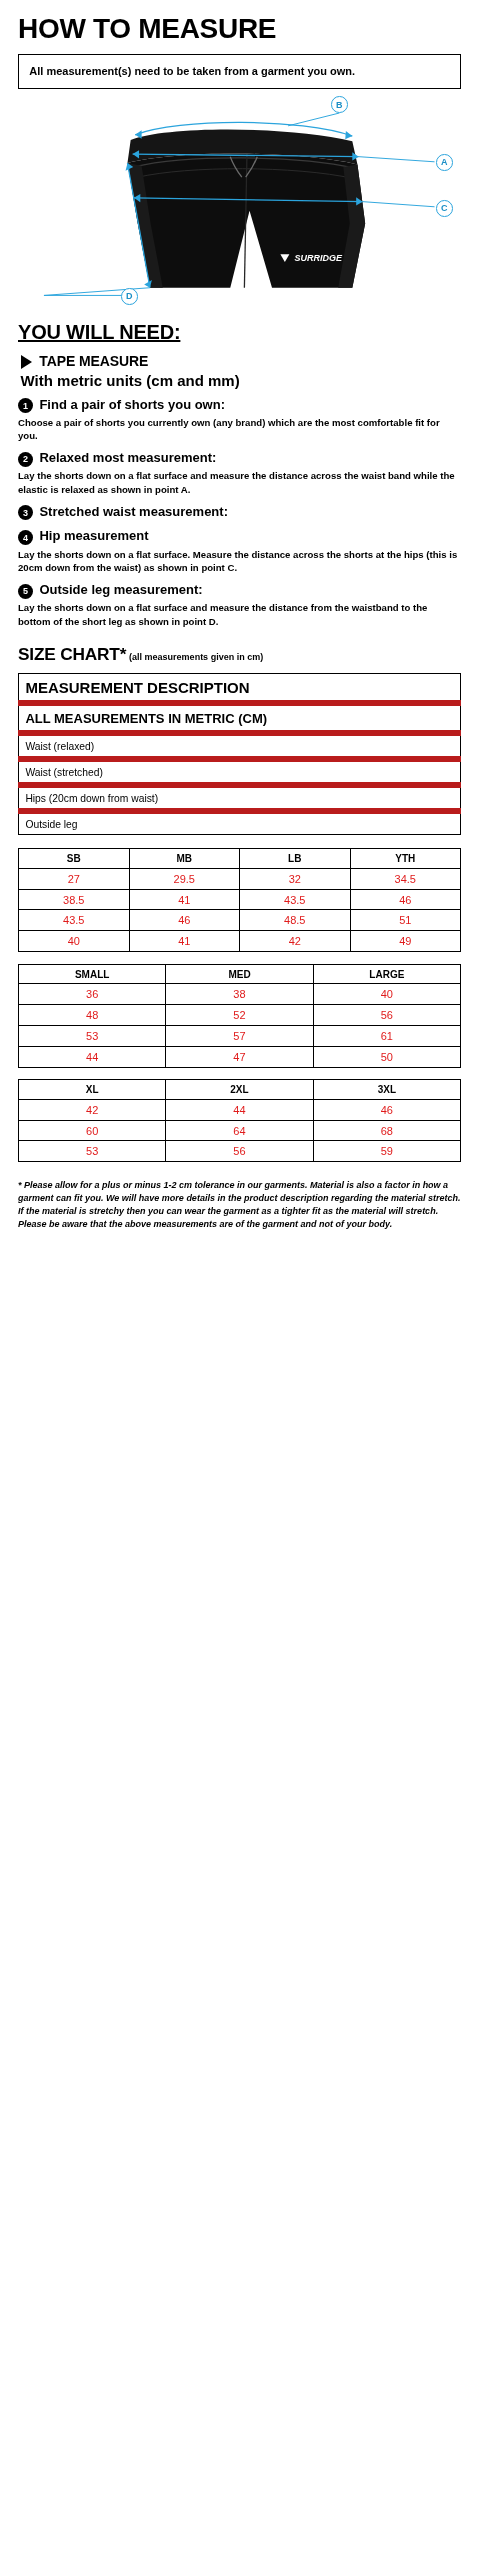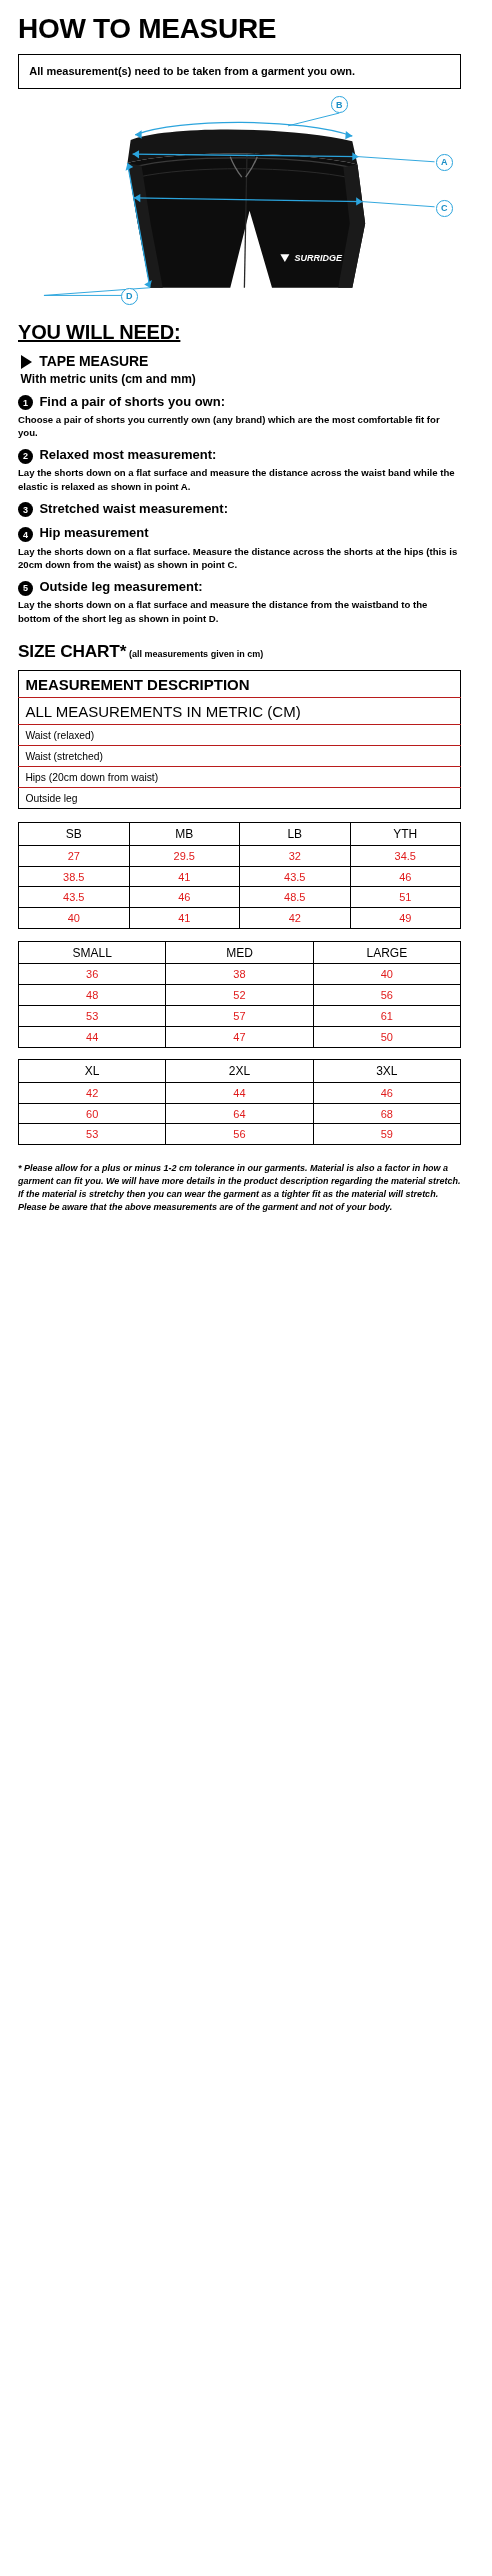--- a/index.html
+++ b/index.html
@@ -69,21 +69,21 @@
     gap: 7.7px;
     margin: 1.3px 0 1.3px 2.6px;
   }
   .tri {
     width: 0; height: 0;
     border-left: 11px solid #000;
     border-top: 7px solid transparent;
     border-bottom: 7px solid transparent;
   }
   .tape-label { font-size: 14px; font-weight: bold; letter-spacing:-0.1px; }
-  .tape-sub { font-size: 12px; font-weight: bold; margin: 2.6px 0 9px 2.6px; }
+  .tape-sub { font-size: 15px; font-weight: bold; margin: 2.6px 0 9px 2.6px; }
 
   .step { margin-bottom: 9px; }
   .step-head {
     display: flex;
     align-items: flex-start;
     gap: 6.4px;
   }
   .num {
     flex: 0 0 auto;
     width: 15px; height: 15px;
@@ -102,36 +102,36 @@
   .sizechart-head {
     margin: 16.7px 0 7.7px 0;
     font-weight: bold;
   }
   .sizechart-head .big { font-size: 17.3px; letter-spacing: -0.2px; }
   .sizechart-head .small { font-size: 9px; }
 
   table { border-collapse: collapse; width: 100%; }
   table.desc { border: 1.3px solid #000; margin-bottom: 13px; }
   table.desc td {
-    border-bottom: 1px solid #b91c1c;
+    border-bottom: 6px solid #b91c1c;
     padding: 4.5px 6.4px;
     font-size: 10.3px;
   }
   table.desc tr:last-child td { border-bottom: none; }
   table.desc td.h1c { font-size: 15px; font-weight: bold; }
-  table.desc td.h2c { font-size: 15px; font-weight: normal; }
+  table.desc td.h2c { font-size: 13px; font-weight: bold; }
 
   table.sizes { border: 1.3px solid #000; margin-bottom: 11.6px; table-layout: fixed; }
   table.sizes th, table.sizes td {
     border: 1px solid #000;
     text-align: center;
     padding: 3.9px 2.6px;
     font-size: 11px;
   }
-  table.sizes th { font-size: 12px; font-weight: normal; }
+  table.sizes th { font-size: 10px; font-weight: bold; }
   table.sizes td { color: #e01b1b; }
 
   .footnote {
     font-size: 9px;
     font-weight: bold;
     font-style: italic;
     line-height: 1.45;
     margin-top: 16.7px;
   }
 </style>

